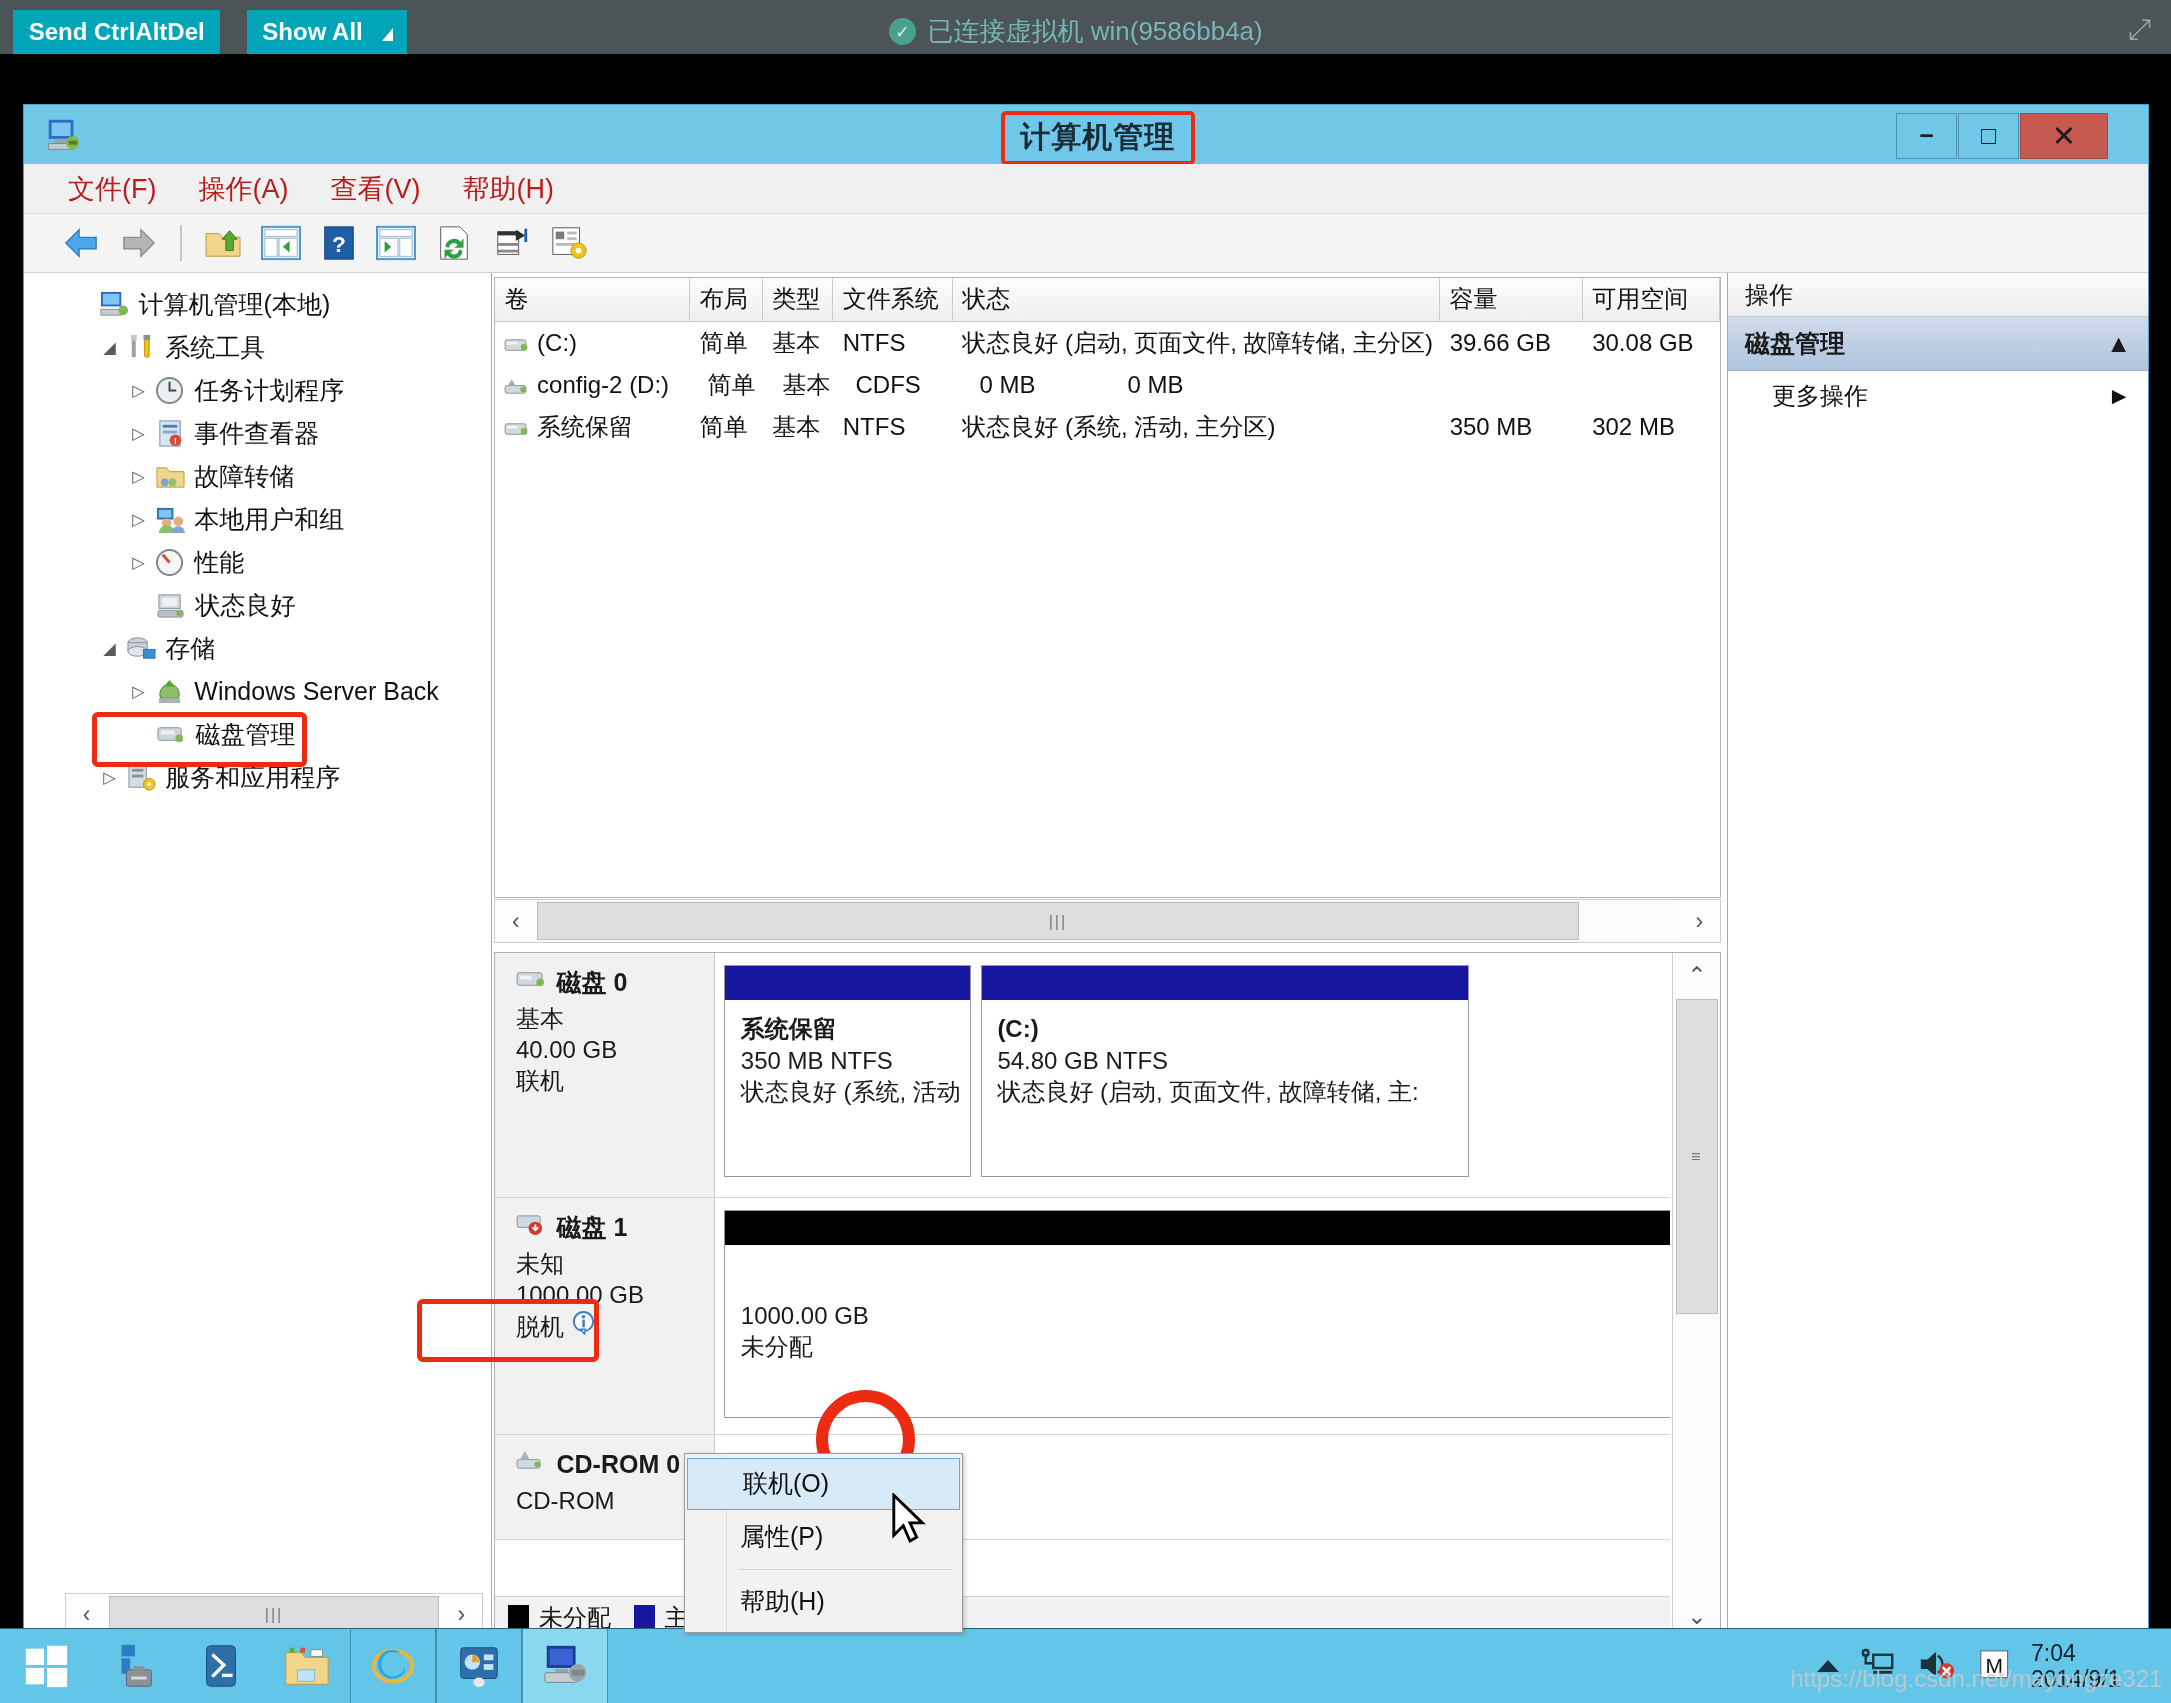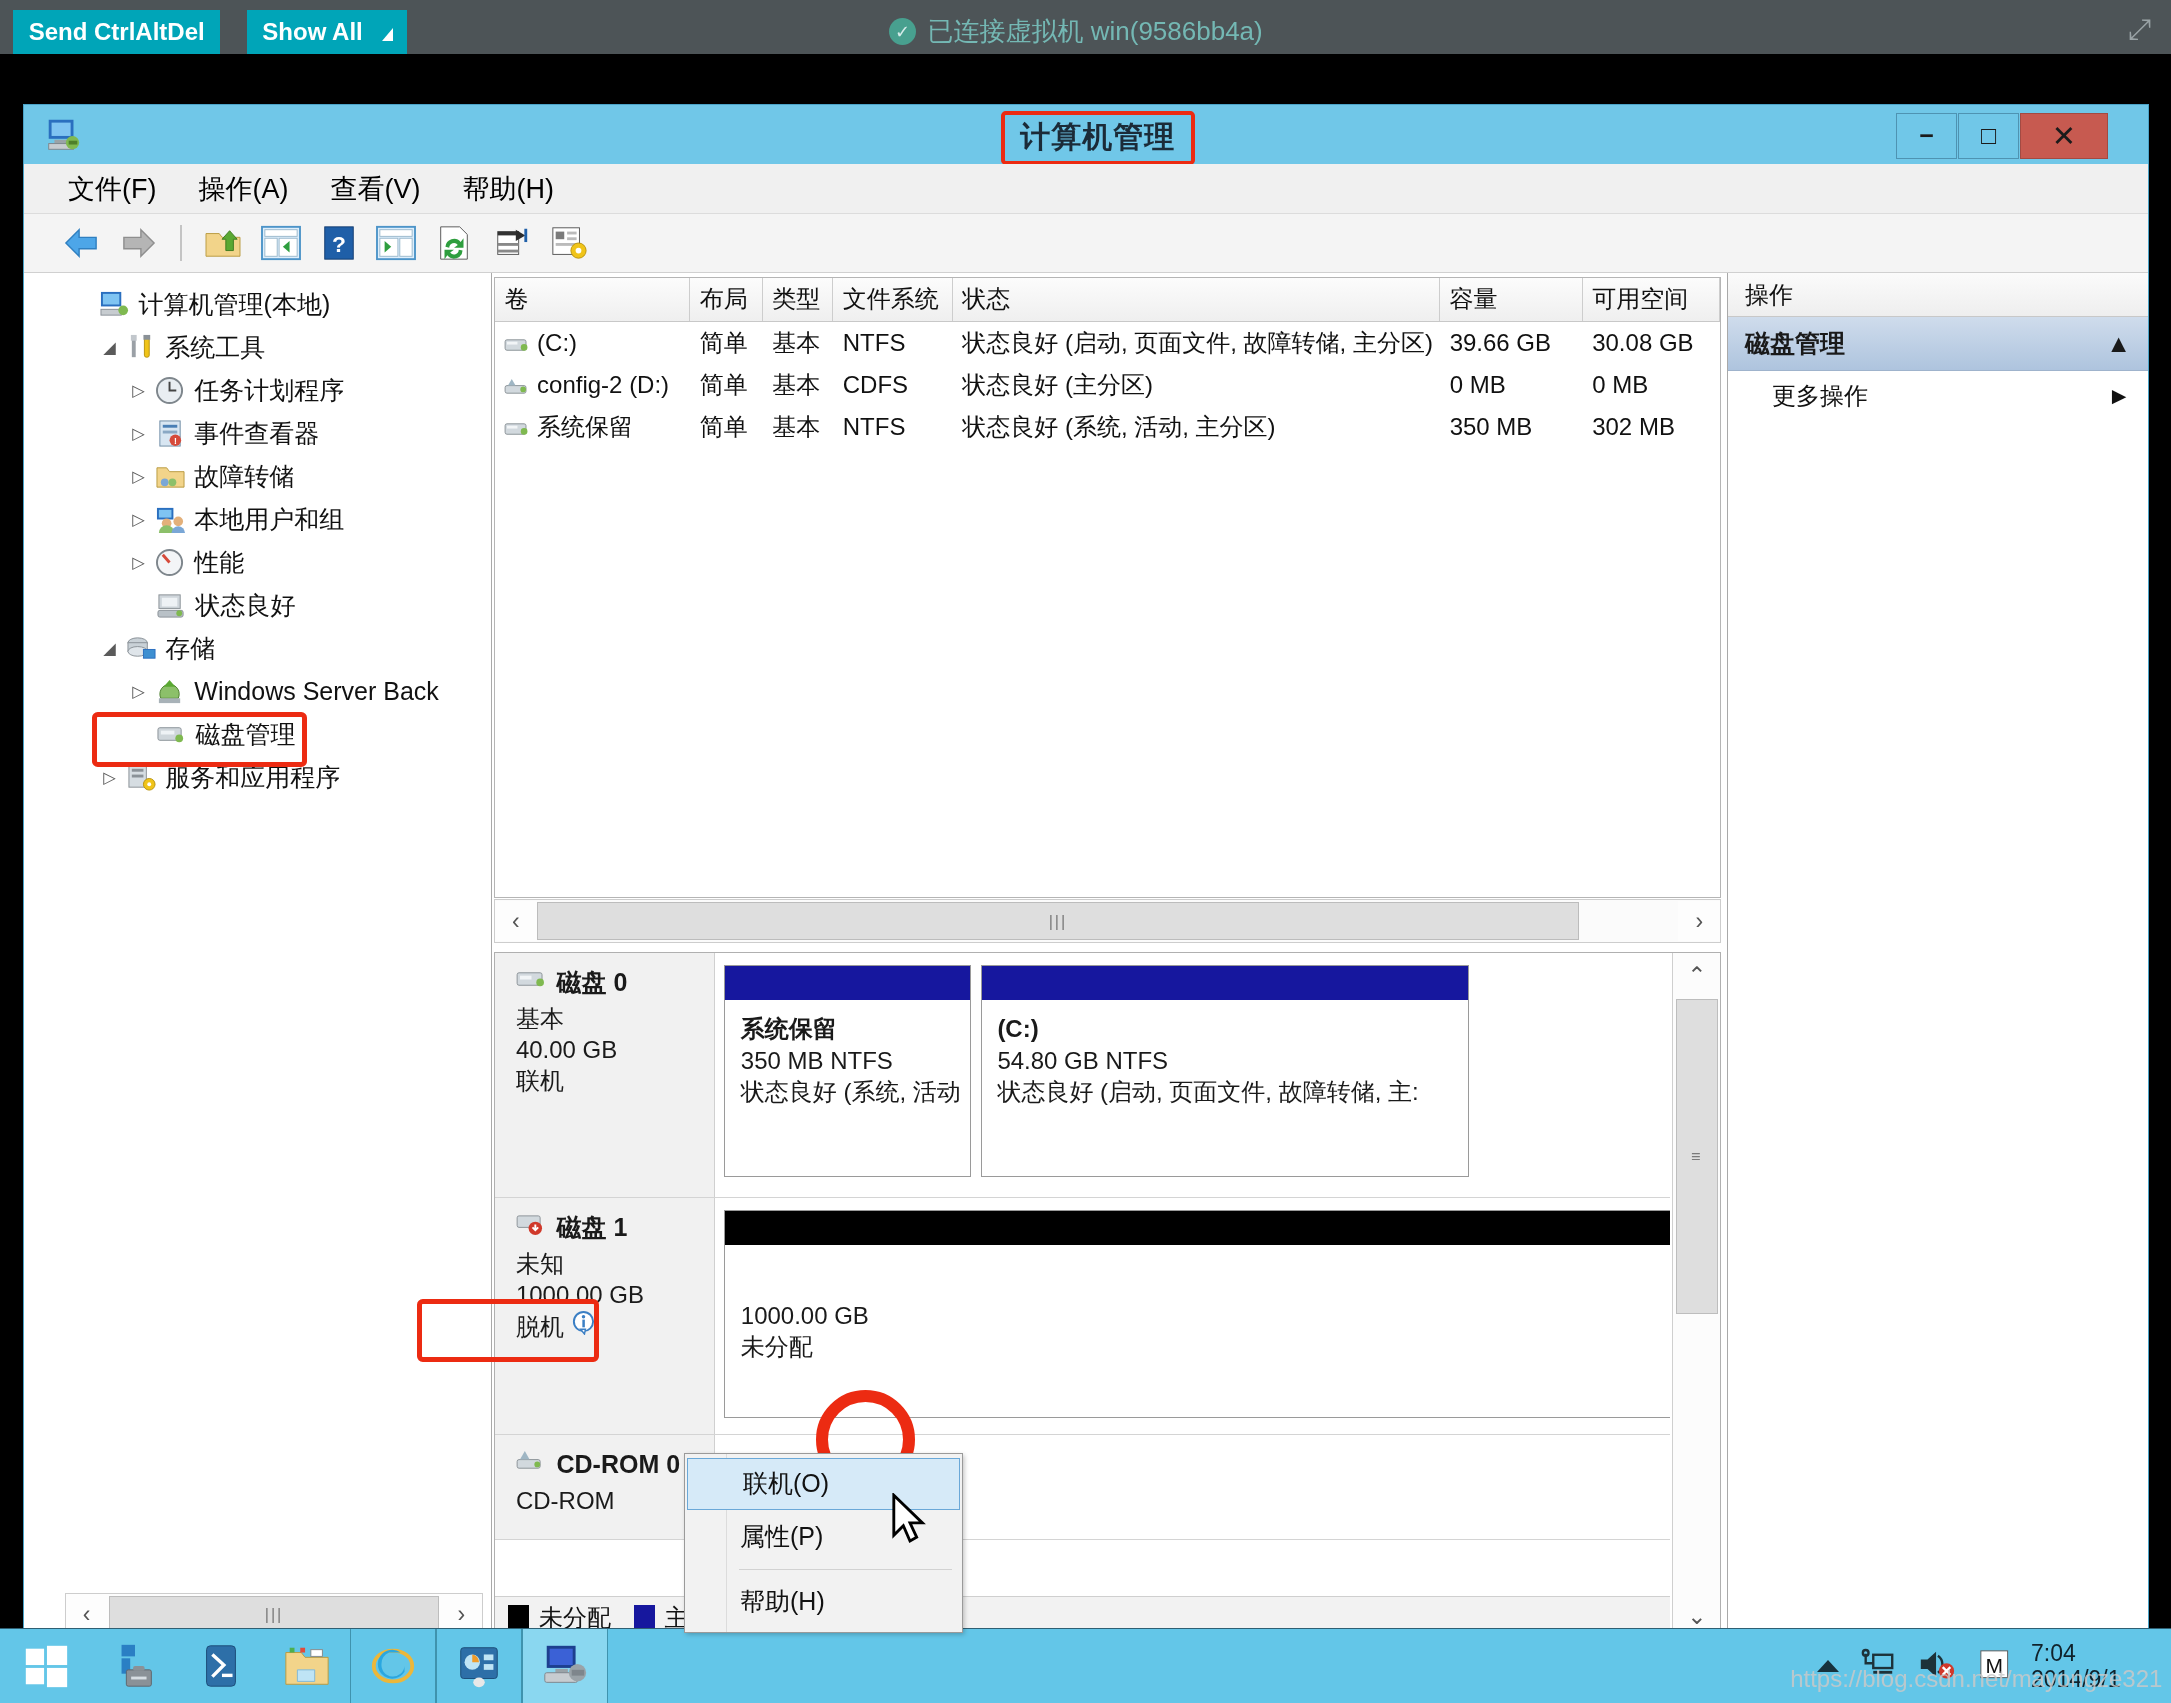--- a/index.html
+++ b/index.html
@@ -85,21 +85,21 @@
   #wbtn-min { right:191px; }
   #wbtn-max { right:129px; }
   #wbtn-close { right:40px; width:88px; background:#c75a50; border-color:#a34a42; font-size:29px; }
 
   
   #menubar {
     position:relative; height:50px; background:#f0f0f0;
     border-bottom:1px solid #dcdcdc;
     display:flex; align-items:center; padding-left:44px; gap:42px;
   }
-  .menu-item { font-size:27px; color:#000000; cursor:pointer; }
+  .menu-item { font-size:27px; color:#b91c1c; cursor:pointer; }
 
   
   #toolbar {
     position:relative; height:59px; background:#f4f4f4;
     border-bottom:1px solid #d0d0d0;
     display:flex; align-items:center; padding-left:31px; gap:5.7px;
   }
   .tb-ico { width:52px; height:50px; display:flex; align-items:center; justify-content:center; cursor:pointer; }
   .tb-sep { width:1.9px; height:36px; background:#c4c4c4; margin:0 9.6px; }
 
@@ -622,21 +622,20 @@
                     <rect x="1" y="8" width="22" height="8" rx="2" fill="#d2d9de" stroke="#8a9197"></rect>
                     <path d="M8 1 l4 7 h-8z" fill="#9fb6c4"></path>
                     <circle cx="20" cy="12" r="3" fill="#7fb950"></circle>
                   </svg>
               </span>
               <span>config-2 (D:)</span>
             </span>
             <span class="vc" style="width:75px">简单</span>
             <span class="vc" style="width:73px">基本</span>
             <span class="vc" style="width:124px">CDFS</span>
-            <span class="vc" style="width:507px">状态良好 (主分区)</span>
             <span class="vc" style="width:148px">0 MB</span>
             <span class="vc" style="width:143px">0 MB</span>
           </div>
 
           <div class="vrow">
             <span class="vc vol-name" style="width:203px">
               <span class="volicon">
                 <svg width="25" height="19" viewBox="0 0 26 20">
                     <rect x="1" y="4" width="22" height="11" rx="2" fill="#d2d9de" stroke="#8a9197"></rect>
                     <rect x="3" y="6" width="11" height="3" fill="#f2f5f7"></rect>

